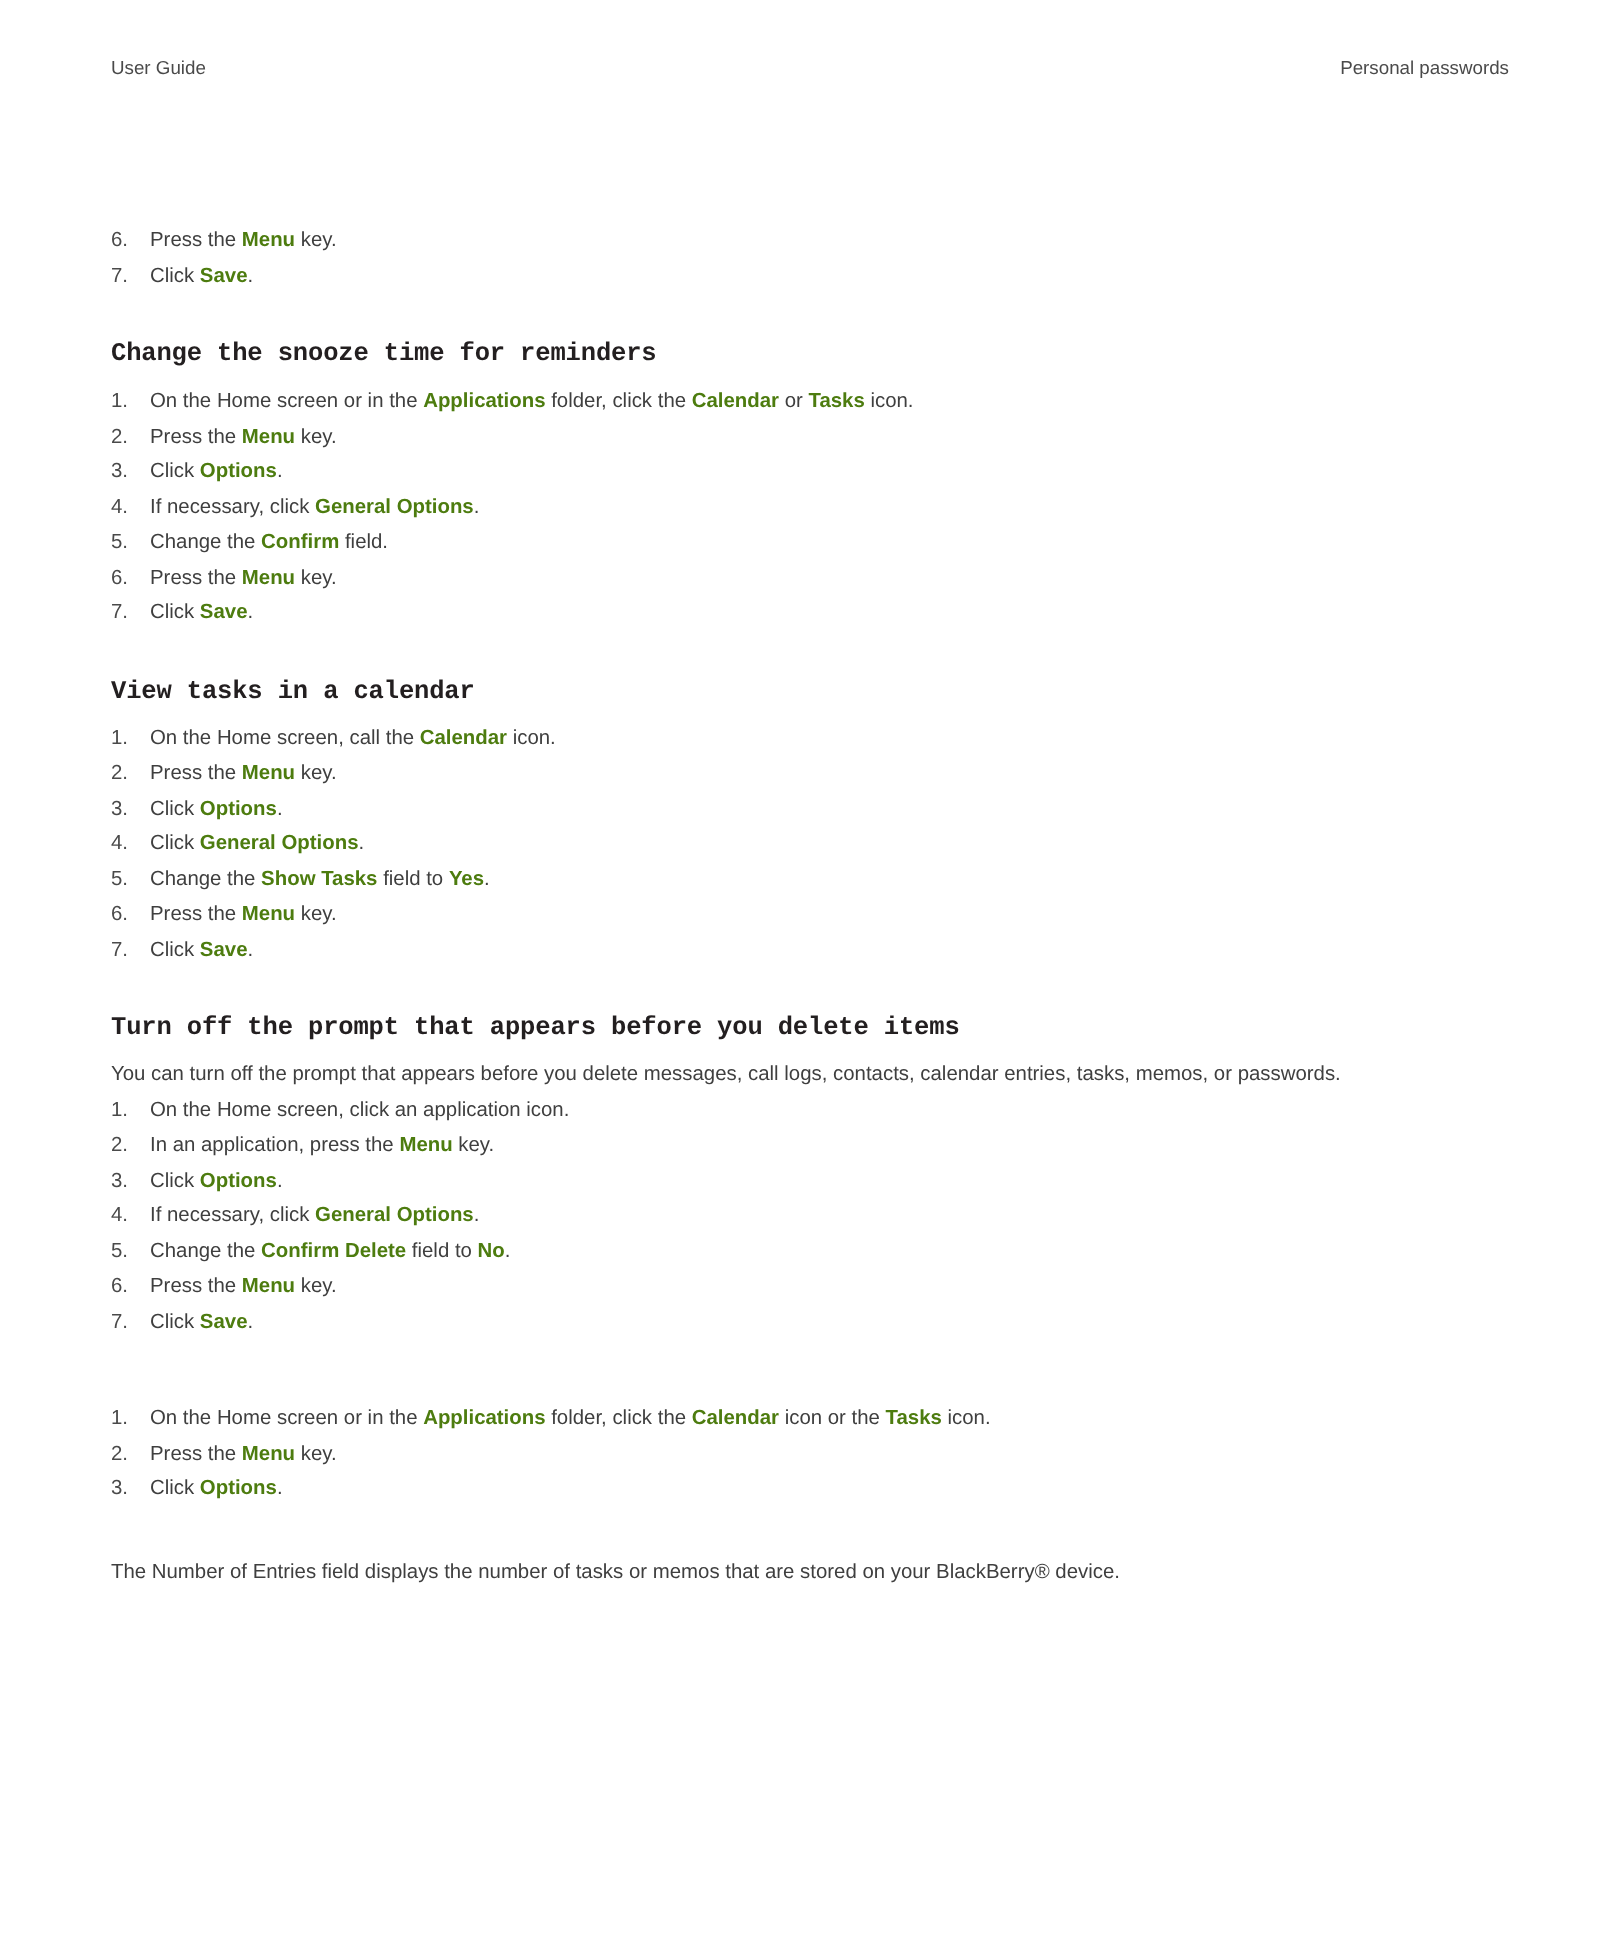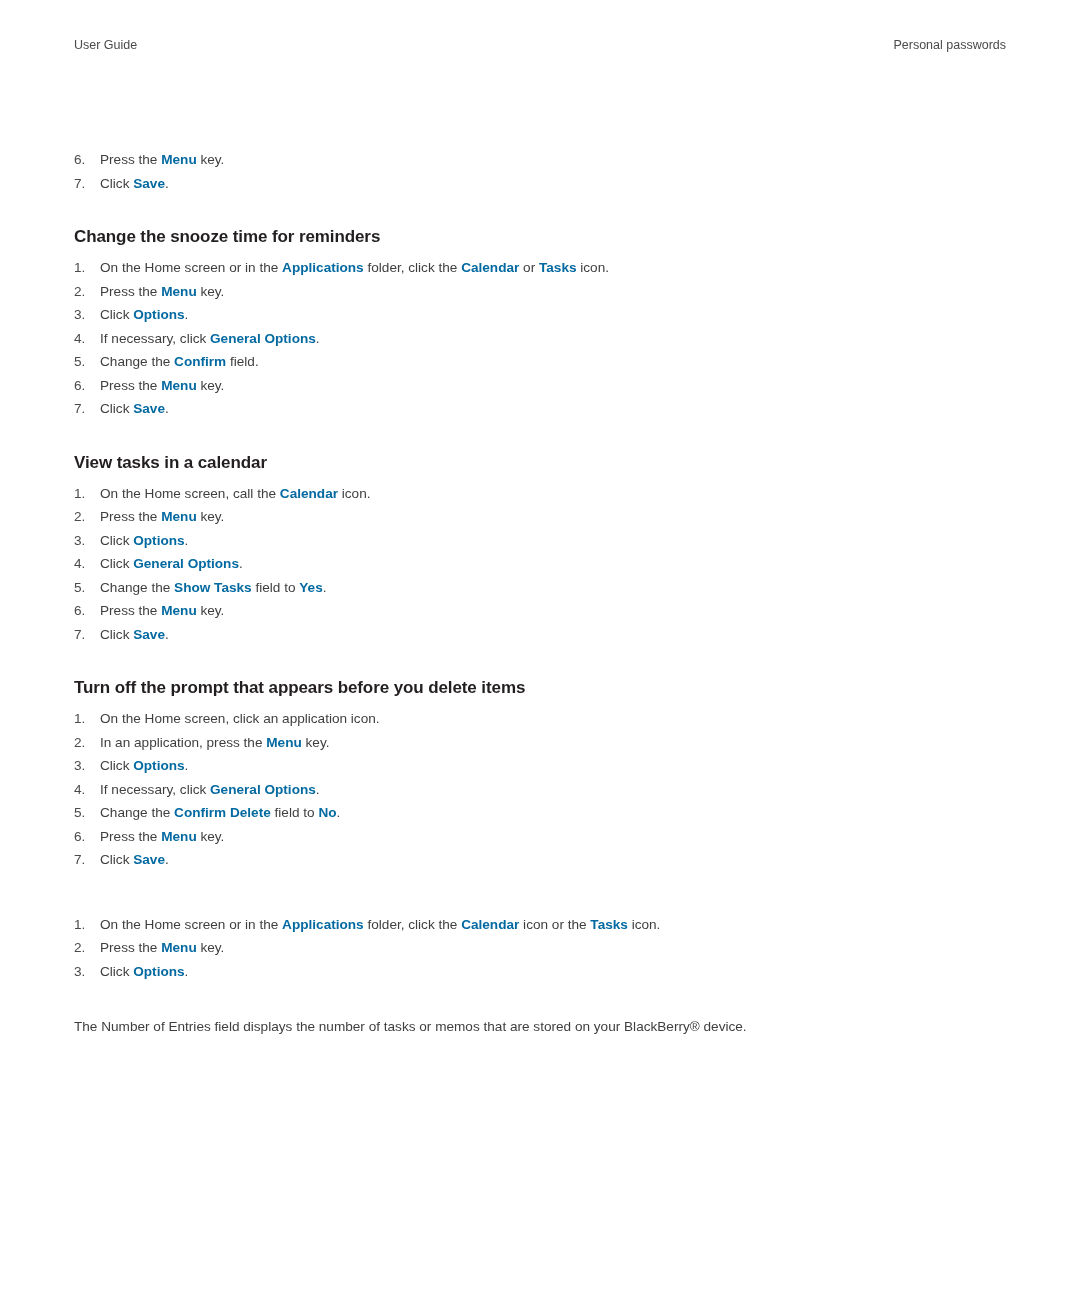--- a/index.html
+++ b/index.html
@@ -49,20 +49,21 @@
     width: 912px;
   }
 
   h2.section-heading {
     font-size: 17px;
     font-weight: bold;
     color: #231f20;
     margin: 0;
     padding: 0;
     letter-spacing: -0.1px;
+    font-family: Liberation Mono, monospace;
   }
 
   .gap-before-heading { height: 32px; }
   .gap-after-heading  { height: 9px; }
   .gap-section        { height: 32px; }
 
   p.intro {
     margin: 0;
     padding: 0;
     font-size: 13.6px;
@@ -88,21 +89,21 @@
     top: 0;
     width: 20px;
     text-align: left;
     color: #4a4a4a;
   }
   ol.steps > li > .txt {
     display: block;
   }
   b, .b {
     font-weight: bold;
-    color: #0369a1;
+    color: #4d7c0f;
   }
 
   
   .folio {
     position: absolute;
     top: 1203px;
     left: 0;
     width: 1006px;
     text-align: right;
     font-size: 13.5px;
@@ -193,20 +194,21 @@
             <span class="txt"><span>Press the </span><b>Menu</b><span> key.</span></span>
           </li>
           <li>
             <span class="num">7.</span>
             <span class="txt"><span>Click </span><b>Save</b><span>.</span></span>
           </li>
         </ol>
         <div class="gap-before-heading"></div>
         <h2 class="section-heading">Turn off the prompt that appears before you delete items</h2>
         <div class="gap-after-heading"></div>
+        <p class="intro">You can turn off the prompt that appears before you delete messages, call logs, contacts, calendar entries, tasks, memos, or passwords.</p>
         <ol class="steps">
           <li>
             <span class="num">1.</span>
             <span class="txt"><span>On the Home screen, click an application icon.</span></span>
           </li>
           <li>
             <span class="num">2.</span>
             <span class="txt"><span>In an application, press the </span><b>Menu</b><span> key.</span></span>
           </li>
           <li>

